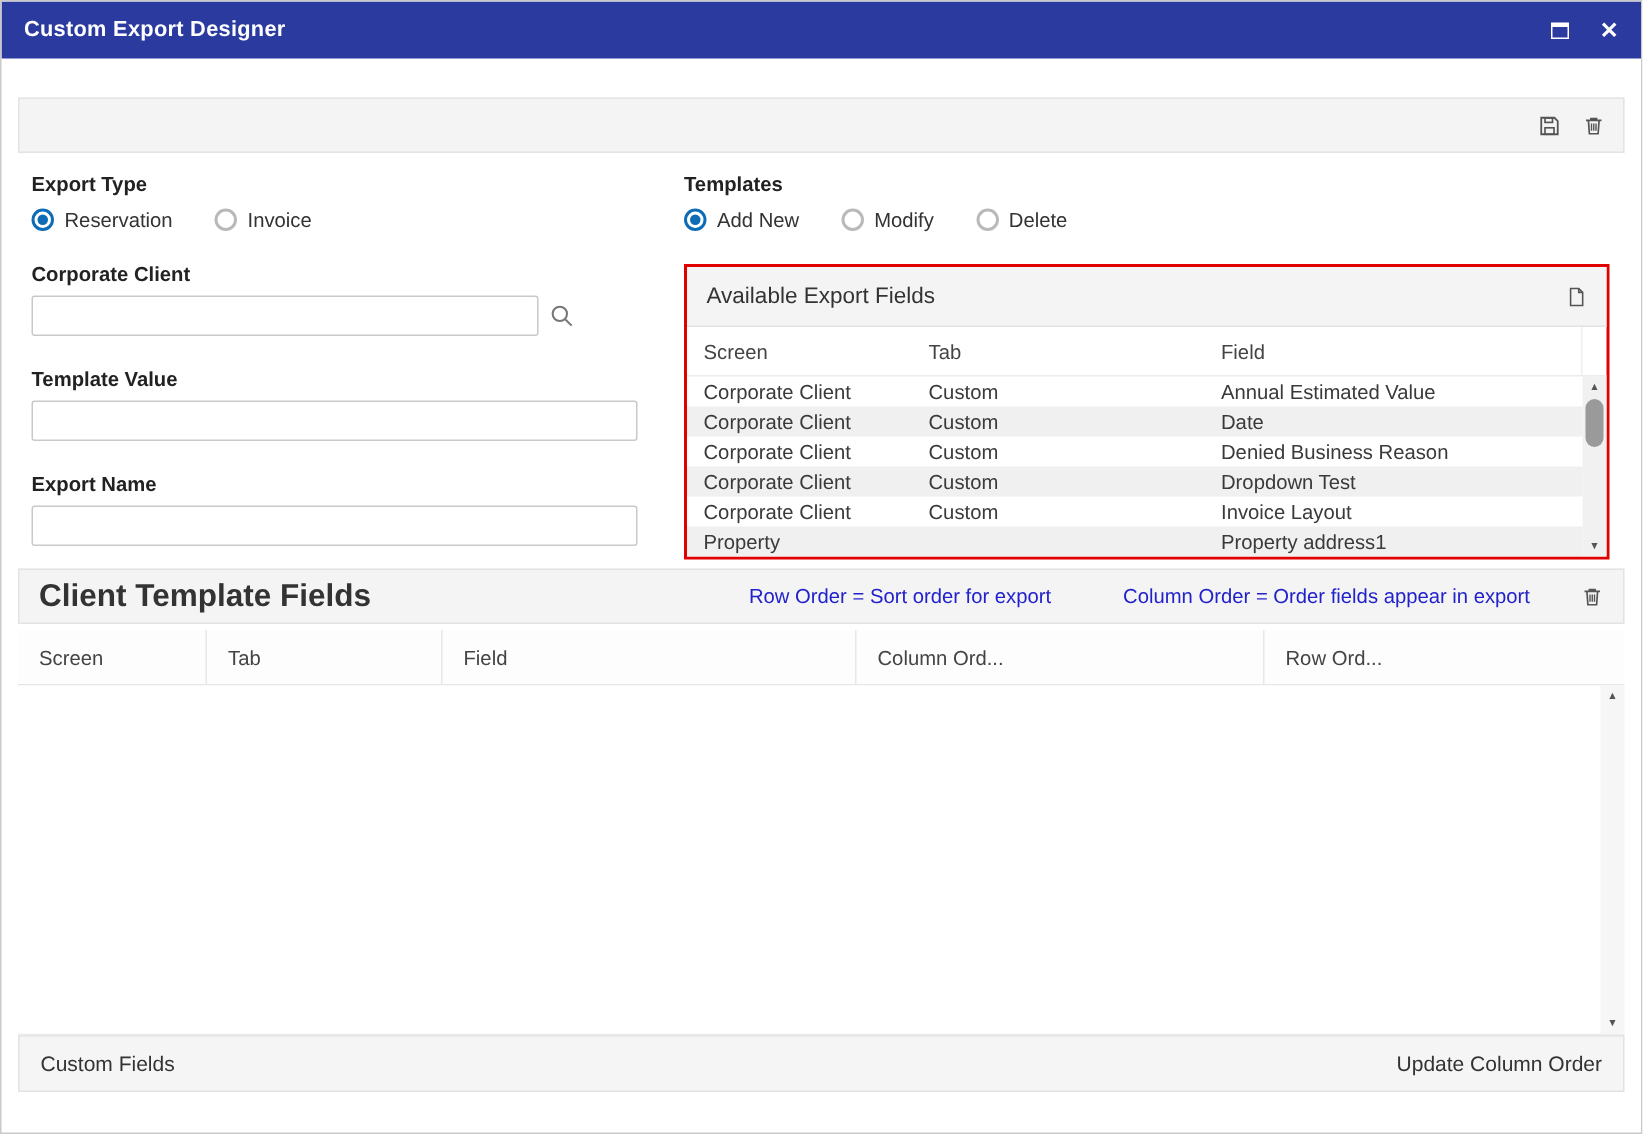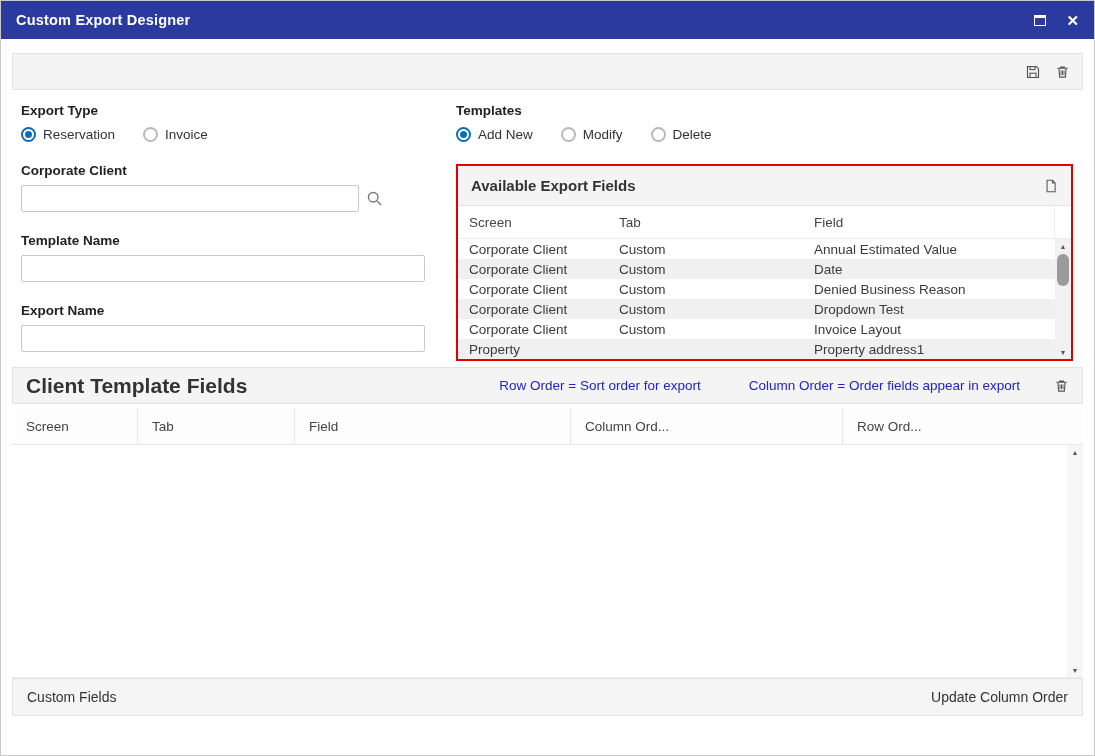--- a/index.html
+++ b/index.html
@@ -9,21 +9,21 @@
   .window { width:1095px; height:756px; background:#fff; position:relative; overflow:hidden; border:1px solid #c9c9c9; }
 
   
   .titlebar { height:38px; background:var(--titlebar,#2b3a9f); display:flex; align-items:center; padding:0 15px; color:#fff;gap:28px; }
   .titlebar-title { font-weight:700; font-size:14.5px; letter-spacing:.2px; }
   .titlebar-controls { margin-left:auto; display:flex; align-items:center; gap:20px; }
   .maxbox { width:12px; height:11px; border:1px solid #fff; border-top-width:3px; display:inline-block; cursor:pointer; }
   .closex { font-size:15px; font-weight:700; line-height:1; cursor:pointer; }
 
   
-  .content { padding:14px 11px 0 11px; }
+  .content { padding:26px 11px 0 11px; }
   .top-strip { height:37px; background:#f4f4f4; border:1px solid #e3e3e3; display:flex; align-items:center; justify-content:flex-end; gap:14px; padding:0 12px; margin-bottom:13px; }
   .icon-btn { display:inline-flex; align-items:center; justify-content:center; cursor:pointer; }
 
   .upper { display:flex; margin-bottom:6px; }
   .left-col { width:444px; padding-left:9px; }
   .right-col { flex:1; }
 
   .group-label { font-weight:700; font-size:13.5px; color:#222; margin-bottom:9px; }
   .radio-row { display:flex; gap:28px; align-items:center; }
   .radio-item { display:inline-flex; gap:7px; align-items:flex-start; cursor:pointer; }
@@ -35,21 +35,21 @@
   .field { margin-top:21px; }
   .flabel { font-weight:700; font-size:13.5px; color:#222; margin-bottom:7px; }
   .tinput { height:27px; border:1px solid #c9c9c9; border-radius:2px; background:#fff; font:13px "Liberation Sans",sans-serif; padding:0 6px; color:#333; outline:none; }
   .cc-row { display:flex; align-items:center; gap:7px; }
   .cc-input { width:338px; }
   .wide-input { width:404px; }
 
   
   .panel { margin-top:22px; width:617px; border:2px solid var(--accent_red,#e10000); background:#fff; }
   .panel-head { height:40px; background:#f4f4f4; border-bottom:1px solid #e2e2e2; display:flex; align-items:center; padding:0 13px; }
-  .panel-title { font-weight:700; font-size:15px; color:#333; }
+  .panel-title { font-weight:400; font-size:15px; color:#333; }
   .panel-head .icon-btn { margin-left:auto; }
   .af-head { display:grid; grid-template-columns:150px 195px 1fr 16px; height:33px; align-items:center; border-bottom:1px solid #ececec; color:#444; font-size:13.5px; }
   .af-head .hcell { padding-left:11px; border-right:none; }
   .af-head .hcell:nth-child(3){ border-right:1px solid #eee; height:100%; display:flex; align-items:center; }
   .af-rows { position:relative; padding-right:16px; min-height:120px; }
   .af-rows .trow { display:grid; grid-template-columns:150px 195px 1fr; height:20px; align-items:center; cursor:default; }
   .af-rows .trow.alt { background:#f0f0f0; }
   .tcell { padding-left:11px; overflow:hidden; white-space:nowrap; font-size:13.5px; color:#3a3a3a; }
 
   
@@ -130,21 +130,21 @@
             <span class="icon-btn">
               <svg viewBox="0 0 16 16" width="17" height="17">
                 <circle cx="6.8" cy="6.8" r="4.5" fill="none" stroke="#777" stroke-width="1.3"></circle>
                 <path d="M10.3 10.3L14.2 14.2" stroke="#777" stroke-width="1.3"></path>
               </svg>
             </span>
           </div>
         </div>
 
         <div class="field">
-          <div class="flabel">Template Name</div>
+          <div class="flabel">Template Value</div>
           <input class="tinput wide-input" type="text" value="" style="">
         </div>
 
         <div class="field">
           <div class="flabel">Export Name</div>
           <input class="tinput wide-input" type="text" value="" style="">
         </div>
       </div>
 
       <div class="right-col">

